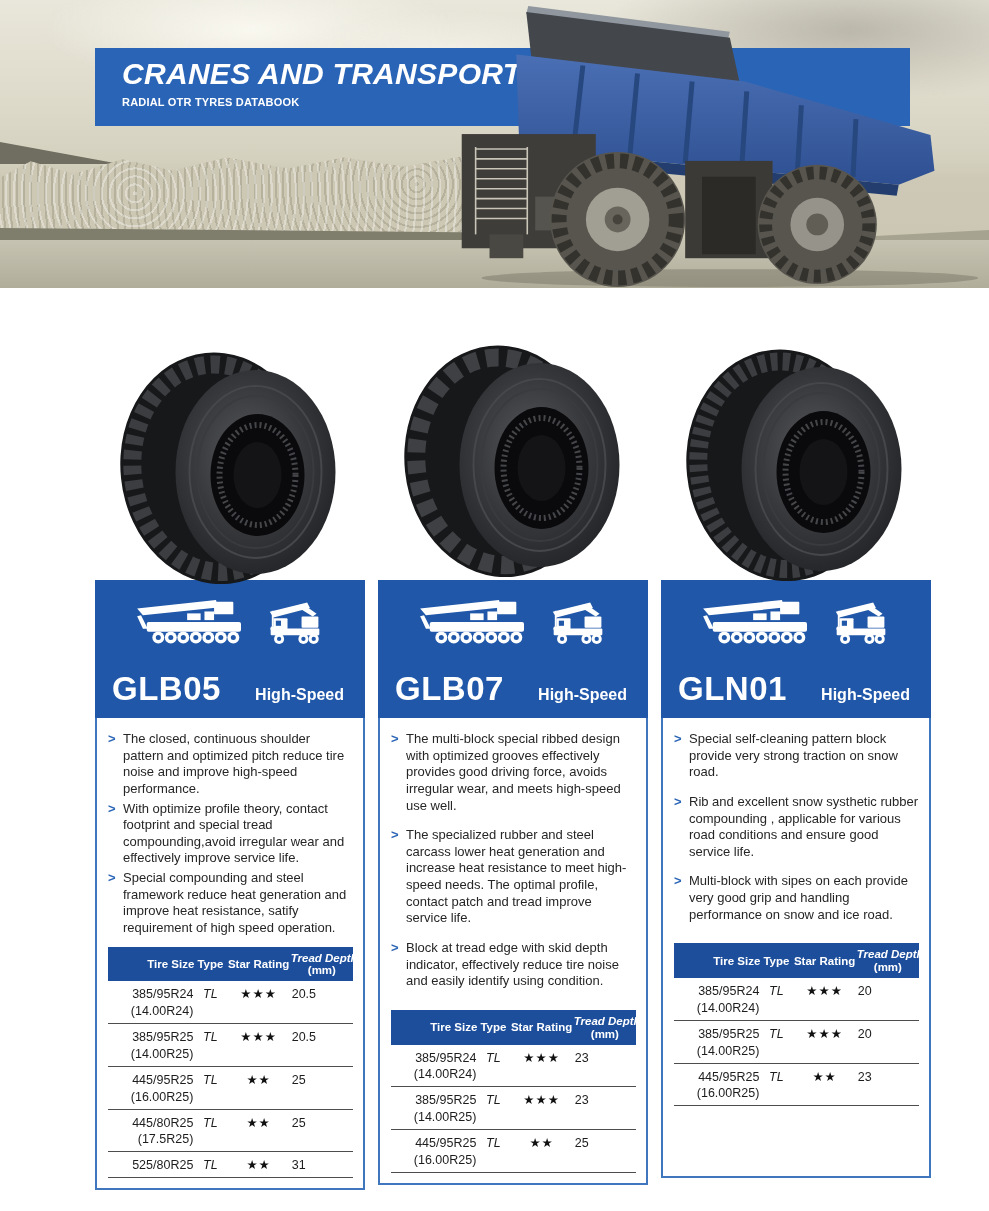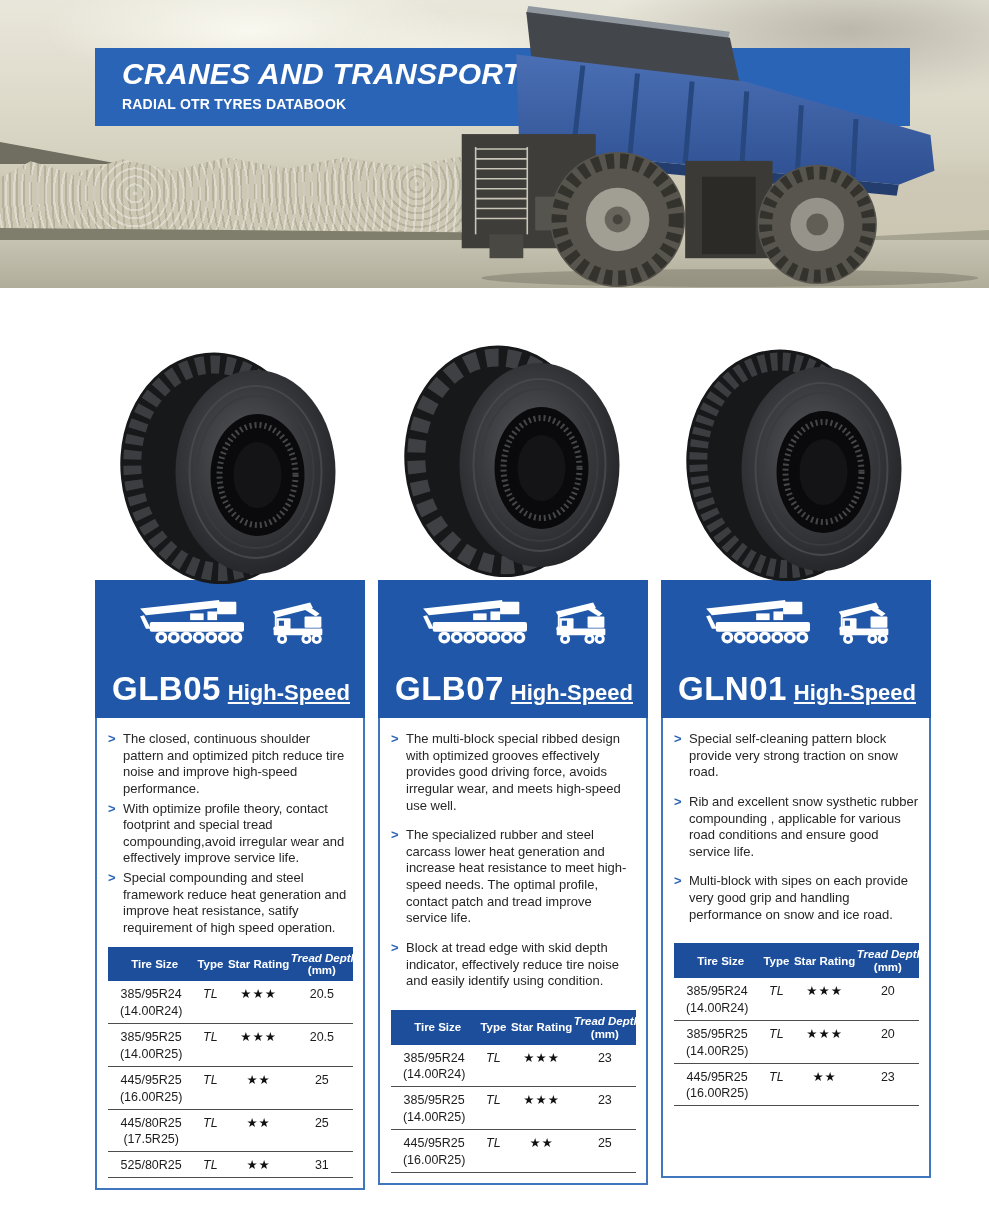--- a/index.html
+++ b/index.html
@@ -23,59 +23,59 @@
   .mound-shadow{position:absolute;left:0;top:228px;width:58%;height:15px;background:#7f7d6c;
          clip-path:polygon(0 0,100% 35%,96% 100%,0 100%);}
   .far-bank{position:absolute;right:0;top:230px;width:24%;height:28px;background:#a6a391;
          clip-path:polygon(0 45%,100% 0,100% 100%,0 100%);}
   .road{position:absolute;left:0;bottom:0;width:100%;height:48px;
         background:linear-gradient(180deg,#c7c3b2 0%,#bab6a4 60%,#b1ad9b 100%);}
 
   .banner{position:absolute;left:95px;top:48px;width:815px;height:78px;background:#2a64b6;
           color:#fff;box-sizing:border-box;padding:11px 0 0 27px;z-index:2;}
   .banner-title{font-size:30px;font-weight:700;font-style:italic;letter-spacing:.3px;line-height:1;}
-  .banner-sub{font-size:14px;font-weight:700;letter-spacing:.2px;margin-top:7px;}
+  .banner-sub{font-size:11px;font-weight:700;letter-spacing:.2px;margin-top:7px;}
 
   .truck-svg{position:absolute;left:430px;top:0;z-index:3;}
 
   
   .tire{position:absolute;width:255px;height:240px;z-index:5;}
   .tire.t1{left:103px;top:348px;}
   .tire.t2{left:387px;top:341px;}
   .tire.t3{left:669px;top:345px;}
 
   
   .cards{position:absolute;left:95px;top:580px;width:836px;display:flex;gap:13px;z-index:4;}
   .card{width:270px;height:598px;display:flex;flex-direction:column;box-sizing:border-box;}
   .card-head{background:#2057a8;height:138px;box-sizing:border-box;
-             padding:14px 10px 8px 12px;display:flex;flex-direction:column;flex:0 0 auto;}
+             padding:14px 16px 8px 12px;display:flex;flex-direction:column;flex:0 0 auto;}
   .icons-row{display:flex;justify-content:center;align-items:flex-end;gap:16px;height:54px;}
   .title-row{margin-top:auto;display:flex;align-items:baseline;justify-content:space-between;
              color:#fff;padding:0 5px 2px 5px;}
   .model{font-size:33px;font-weight:700;letter-spacing:.5px;}
-  .speed{font-size:22px;font-weight:700;text-decoration:underline;}
+  .speed{font-size:16px;font-weight:700;}
   .card-body{flex:1;background:#fff;border:2px solid #4076bd;border-top:none;
              box-sizing:border-box;padding:13px 10px 10px 11px;display:flex;flex-direction:column;}
   ul.features{list-style:none;margin:0;padding:0;}
   ul.features li{display:flex;gap:5px;font-size:13px;line-height:1.28;color:#262626;margin-bottom:3px;}
   .card.spaced ul.features li{margin-bottom:13px;}
   .arrow{color:#2a64b6;font-weight:700;flex:0 0 10px;}
 
   table.spec{width:100%;border-collapse:collapse;margin-top:7px;color:#1d1d1d;table-layout:fixed;}
   table.spec col.c-size{width:86px;} table.spec col.c-type{width:32px;}
   table.spec col.c-star{width:64px;} table.spec col.c-tread{width:62px;}
   table.spec th{background:#1c4e9c;color:#fff;font-weight:700;font-size:11.5px;
                 padding:5px 0 4px 0;line-height:1.12;text-align:center;}
-  table.spec th.h-size{text-align:center;padding-left:7px;}
+  table.spec th.h-size{text-align:right;padding-left:7px;}
   table.spec td{padding:5px 1px 3px 1px;vertical-align:top;border-bottom:1.6px solid #4d4d4d;
                 font-size:12.5px;line-height:1.35;}
-  td.c-size{text-align:center;padding-left:2px;}
+  td.c-size{text-align:right;padding-left:2px;}
   td.c-type{text-align:center;font-style:italic;}
   td.c-star{text-align:center;font-size:14px;letter-spacing:1px;color:#111;}
-  td.c-tread{text-align:center;}
+  td.c-tread{}
   .nowrap{white-space:nowrap;font-style:italic;}
 </style>
 </head>
 <body>
 
 <div class="page">
 
   <div class="hero">
     <div class="cloud c1"></div>
     <div class="cloud c2"></div>

